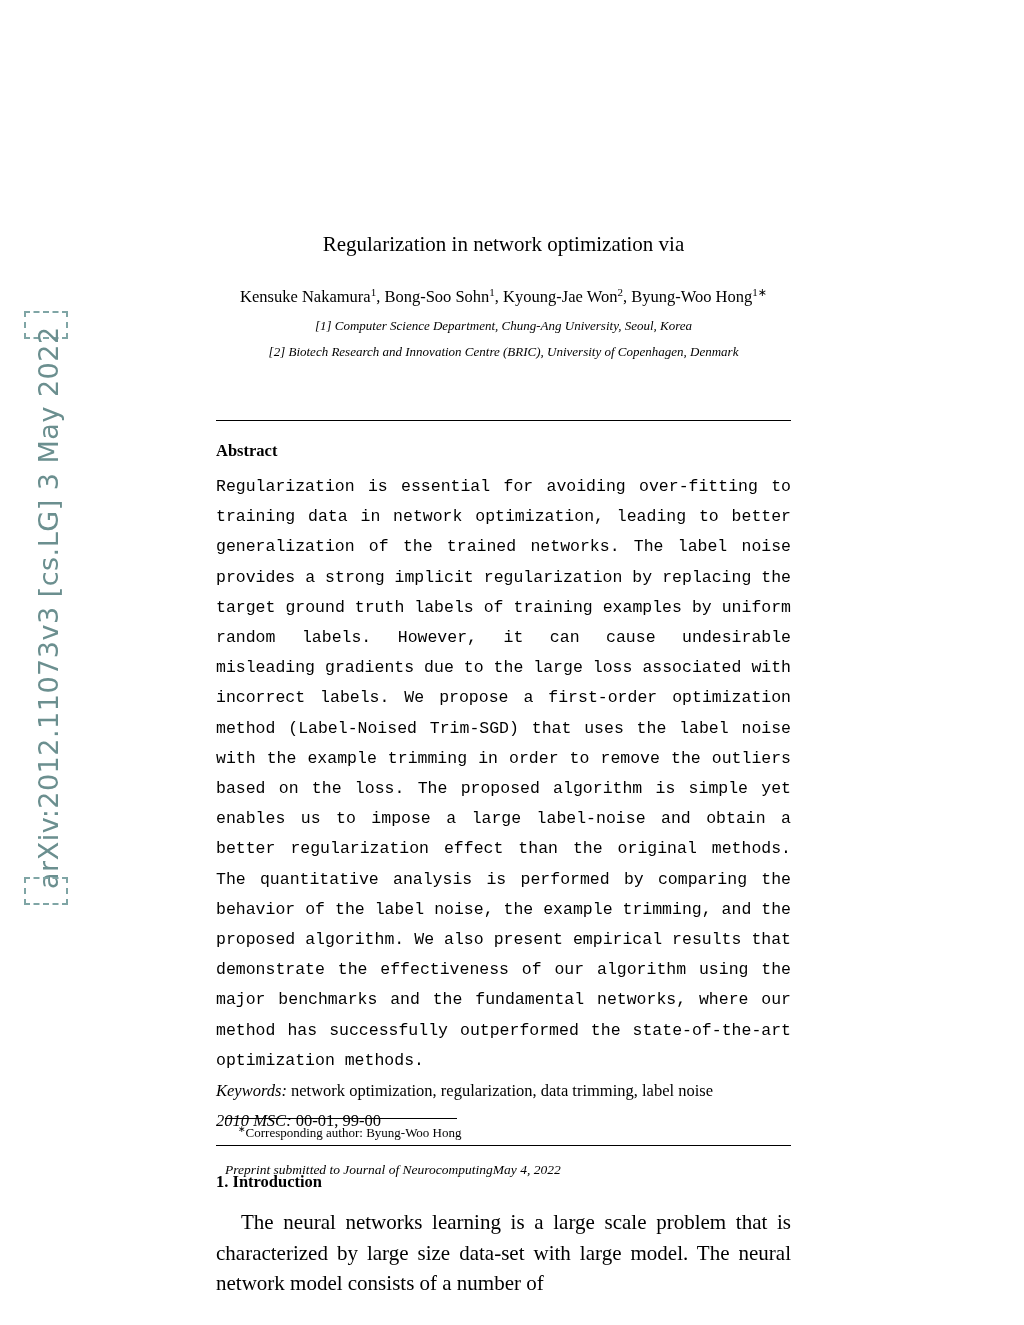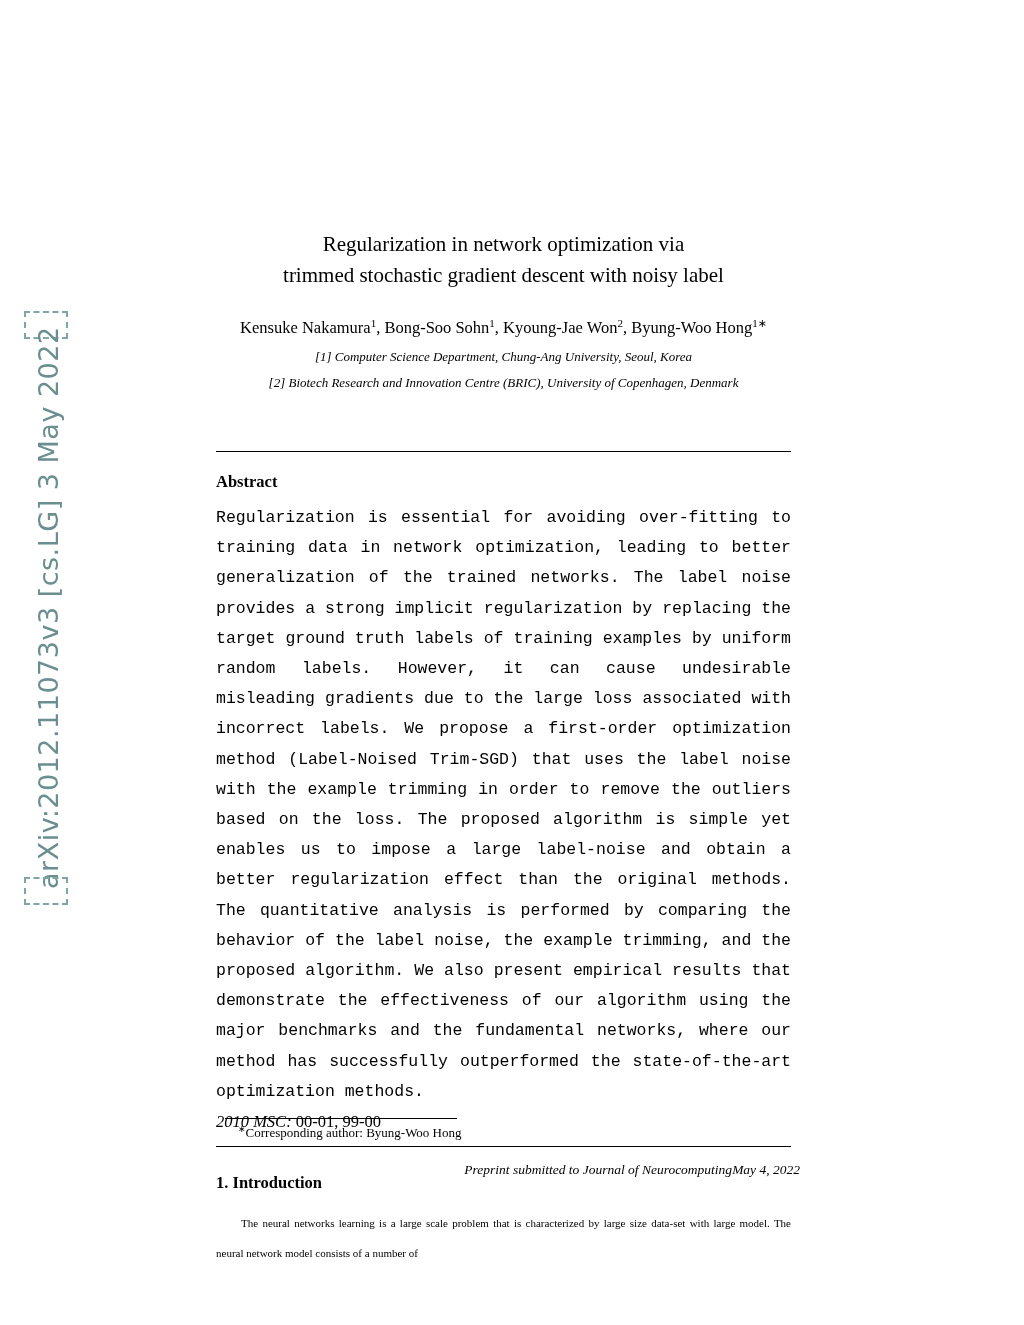--- a/index.html
+++ b/index.html
@@ -103,21 +103,21 @@
   }
   .meta-label { font-style: italic; }
 
   .section-heading {
     margin-top: 26px;
     font-weight: bold;
     font-size: 16.5px;
   }
   .intro-text {
     margin-top: 15px;
-    font-size: 11px;
+    font-size: 21px;
     line-height: 30.2px;
     text-align: justify;
     text-indent: 25px;
   }
 
   
   .footnote-block {
     position: absolute;
     left: 225px;
     top: 1096px;
@@ -136,52 +136,52 @@
   }
   .footnote-text sup { font-size: 9px; }
 
   
   .page-footer {
     position: absolute;
     left: 225px;
     top: 1162px;
     width: 575px;
     display: flex;
-    justify-content: flex-end;
+    justify-content: flex-start;
     font-style: italic;
     font-size: 13.5px;
   }
 </style>
 </head>
 <body>
 
 <div class="dash-box top"></div>
 <div class="watermark">
   <span class="watermark-text">arXiv:2012.11073v3  [cs.LG]  3 May 2022</span>
 </div>
 <div class="dash-box bottom"></div>
 
 <div class="page-column">
 
   <div class="title-block">
     <div>Regularization in network optimization via</div>
-    <div>trimmed stochastic gradient descent with noisy label</div>
   </div>
 
   <div class="authors-line"><span>Kensuke Nakamura</span><sup>1</sup><span>, </span><span>Bong-Soo Sohn</span><sup>1</sup><span>, </span><span>Kyoung-Jae Won</span><sup>2</sup><span>, </span><span>Byung-Woo Hong</span><sup>1∗</sup></div>
 
   <div class="affiliation">[1] Computer Science Department, Chung-Ang University, Seoul, Korea</div>
   <div class="affiliation">[2] Biotech Research and Innovation Centre (BRIC), University of Copenhagen, Denmark</div>
 
   <div class="rule rule-1"></div>
 
   <div class="abstract-heading">Abstract</div>
 
   <div class="abstract-text">Regularization is essential for avoiding over-fitting to training data in network optimization, leading to better generalization of the trained networks. The label noise provides a strong implicit regularization by replacing the target ground truth labels of training examples by uniform random labels. However, it can cause undesirable misleading gradients due to the large loss associated with incorrect labels. We propose a first-order optimization method (Label-Noised Trim-SGD) that uses the label noise with the example trimming in order to remove the outliers based on the loss. The proposed algorithm is simple yet enables us to impose a large label-noise and obtain a better regularization effect than the original methods. The quantitative analysis is performed by comparing the behavior of the label noise, the example trimming, and the proposed algorithm. We also present empirical results that demonstrate the effectiveness of our algorithm using the major benchmarks and the fundamental networks, where our method has successfully outperformed the state-of-the-art optimization methods.</div>
 
+  <div class="meta-line"><span class="meta-label">Keywords:</span><span>  network optimization, regularization, data trimming, label noise</span></div>
 
   <div class="meta-line"><span class="meta-label">2010 MSC:</span><span>  00-01, 99-00</span></div>
 
   <div class="rule rule-2"></div>
 
   <div class="section-heading">1.  Introduction</div>
 
   <div class="intro-text">The neural networks learning is a large scale problem that is characterized by large size data-set with large model.  The neural network model consists of a number of</div>
 
 </div>

